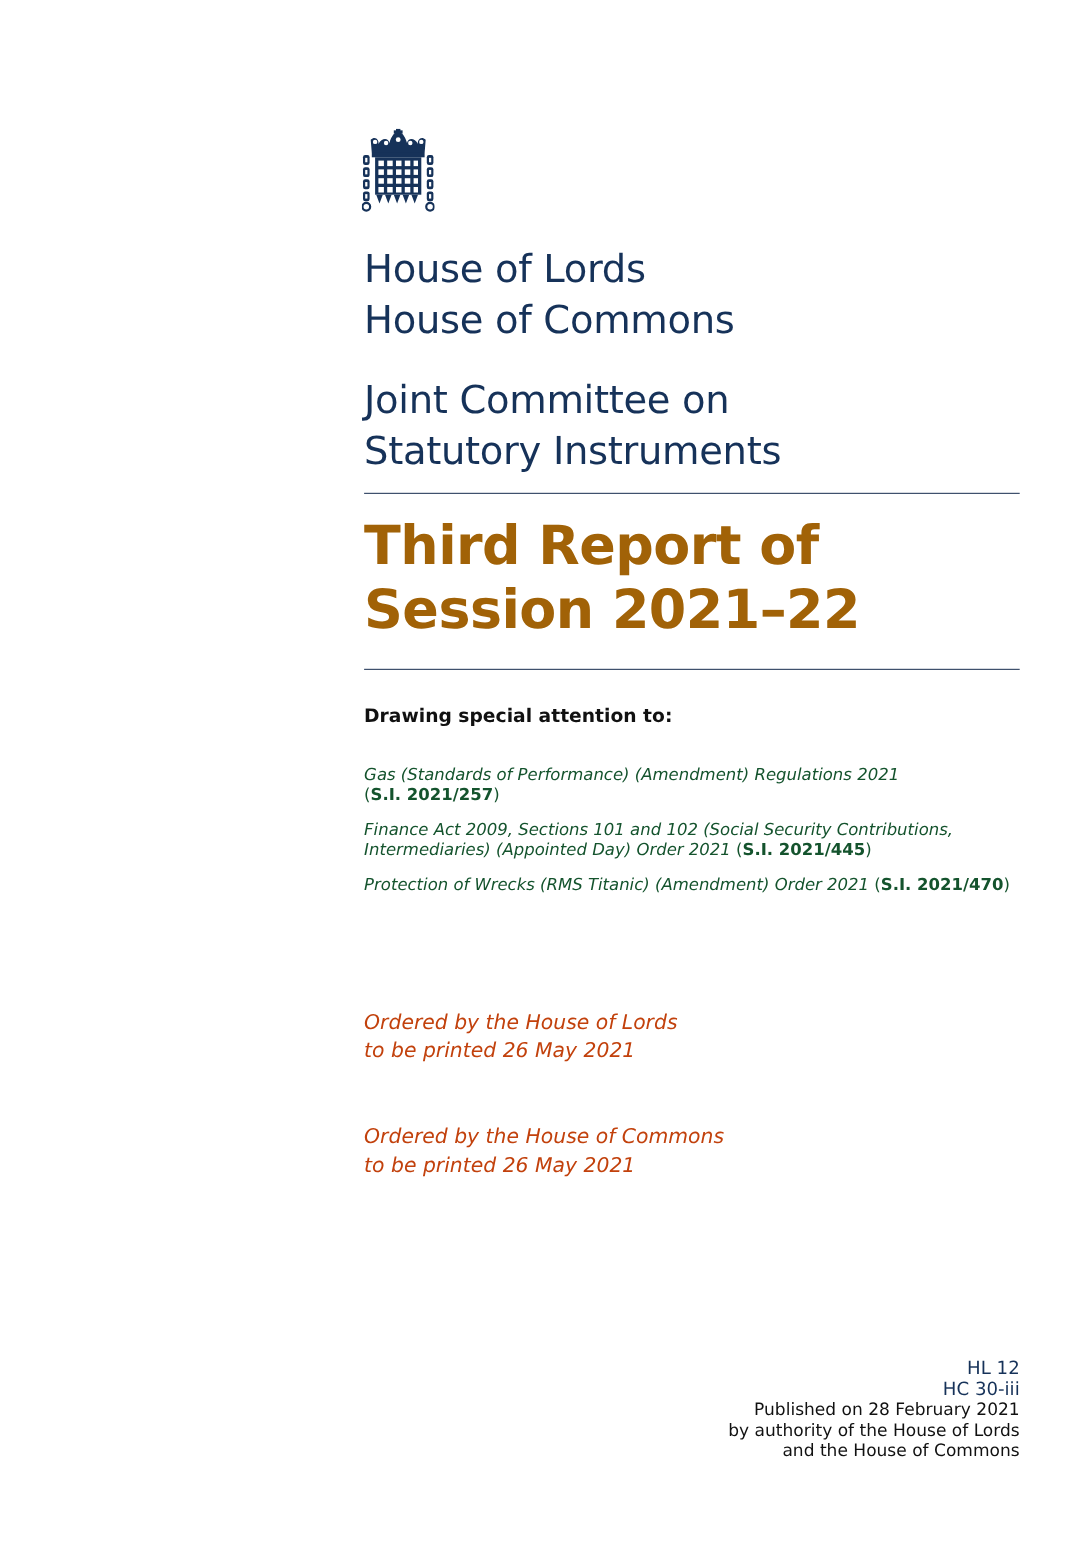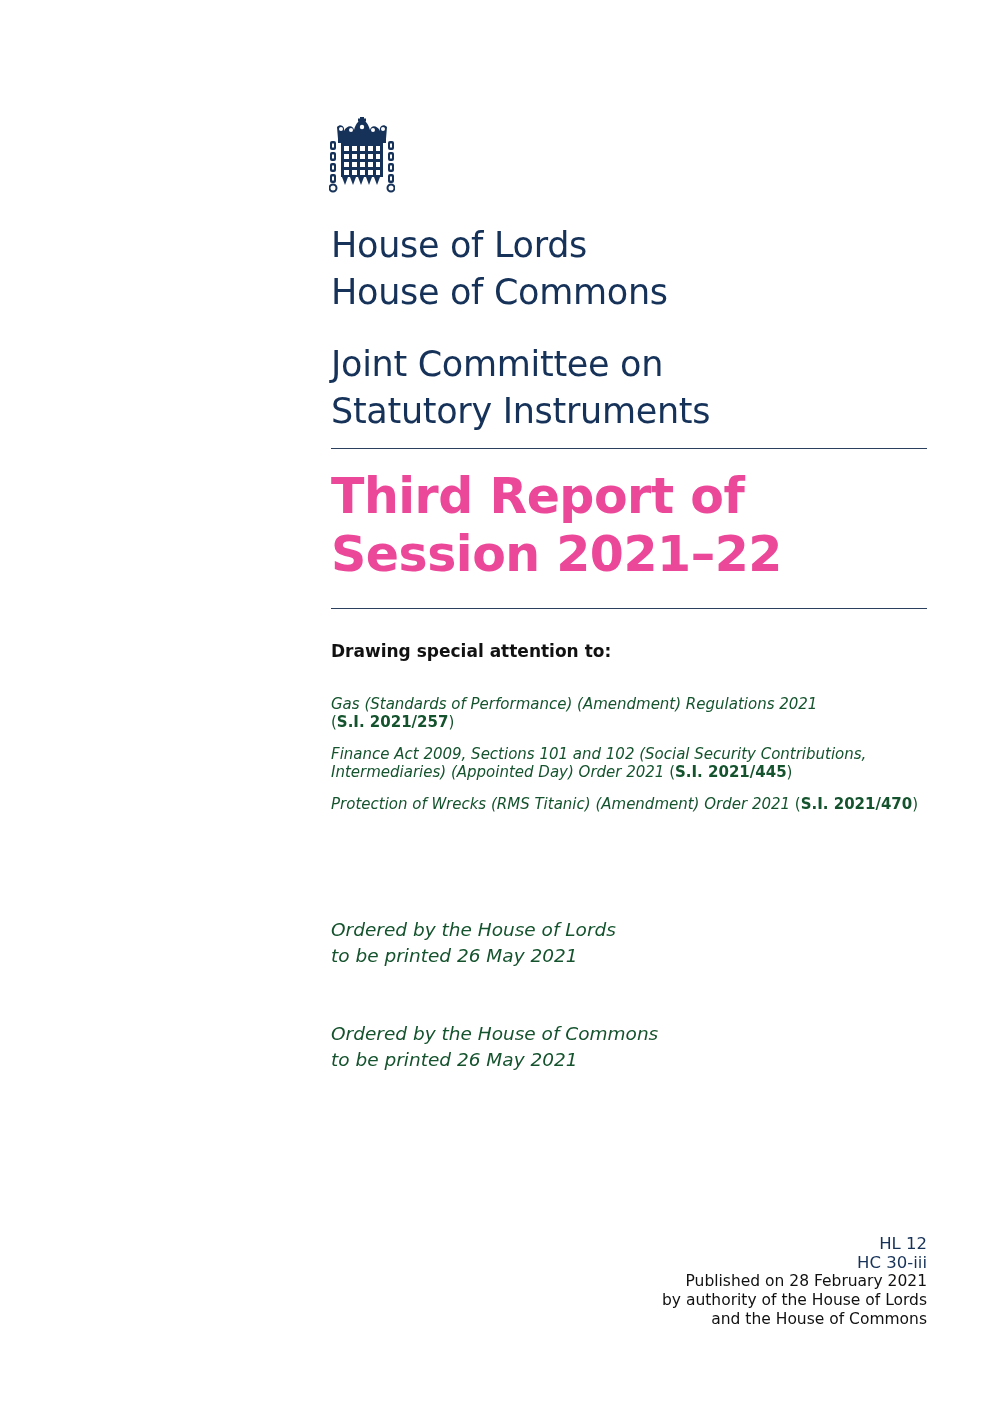--- a/index.html
+++ b/index.html
@@ -11,30 +11,30 @@
     .logo { position: absolute; left: 329px; top: 117px; width: 66px; height: 78px; }
 
     .house-block { top: 222px; color: #163259; }
     .house-line { font-size: 35px; line-height: 47px; letter-spacing: -0.3px; white-space: nowrap; }
     .committee-block { top: 329px; color: #163259; margin-top: 12px; }
 
     .rule { position: absolute; left: 331px; width: 596px; height: 0; border-top: 1.3px solid #2b3f5e; }
     .rule-top { top: 448px; }
     .rule-bottom { top: 608px; }
 
-    .report-title { top: 468px; color: #ec4899; font-weight: bold; font-size: 49px; line-height: 58px; letter-spacing: -0.5px; white-space: nowrap; }
+    .report-title { top: 468px; color: #a16207; font-weight: bold; font-size: 49px; line-height: 58px; letter-spacing: -0.5px; white-space: nowrap; }
 
     .attention-heading { top: 639px; font-size: 17px; font-weight: bold; line-height: 24px; color: #111; }
 
     .instruments { top: 695px; font-size: 15px; line-height: 18px; color: #14532d; }
     .instrument { margin-bottom: 14px; }
     .instrument .title { font-style: italic; }
     .instrument .ref { font-weight: bold; font-style: normal; }
 
-    .ordered { font-size: 18.5px; font-style: italic; line-height: 26px; color: #14532d; }
+    .ordered { font-size: 18.5px; font-style: italic; line-height: 26px; color: #c2410c; }
     .ordered-lords { top: 917px; }
     .ordered-commons { top: 1021px; }
 
     .pub-block { position: absolute; right: 64px; top: 1234px; text-align: right; font-size: 15.5px; line-height: 19px; color: #111; }
     .pub-num { color: #163259; font-weight: normal; font-size: 16.5px; line-height: 19px; }
   </style>
 </head>
 <body>
 
 <div class="page">

